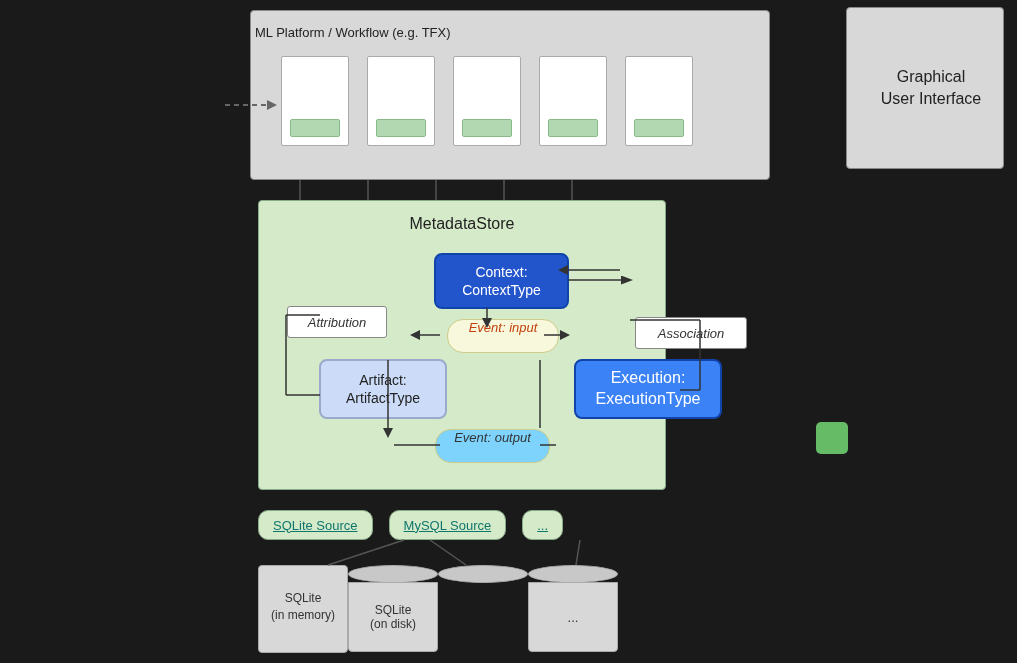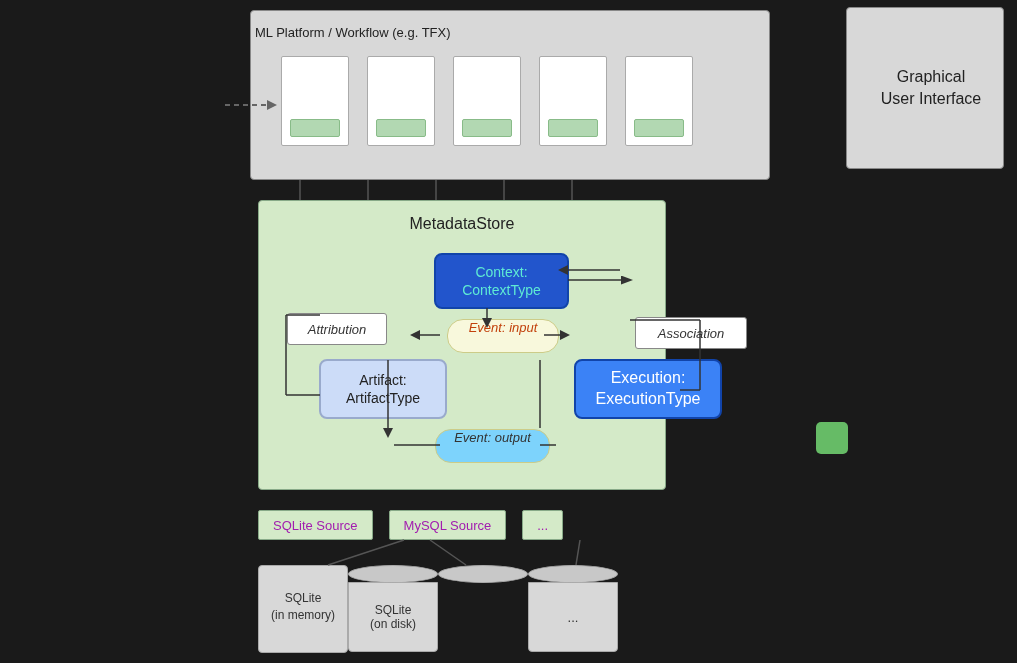--- a/index.html
+++ b/index.html
@@ -115,21 +115,21 @@
       left: 175px;
       width: 135px;
       height: 56px;
       background: #2255cc;
       border: 2px solid #1144aa;
       border-radius: 8px;
       display: flex;
       align-items: center;
       justify-content: center;
       text-align: center;
-      color: #5eead4;
+      color: #ffffff;
       font-size: 14px;
       line-height: 1.3;
     }
 
     
     .artifact-box {
       position: absolute;
       top: 158px;
       left: 60px;
       width: 128px;
@@ -197,21 +197,21 @@
       align-items: flex-start;
       justify-content: center;
       font-size: 13px;
       font-style: italic;
       color: #333;
     }
 
     
     .attribution-label {
       position: absolute;
-      top: 112px;
+      top: 105px;
       left: 28px;
       width: 100px;
       height: 32px;
       border: 1.5px solid #888;
       background: white;
       border-radius: 3px;
       display: flex;
       align-items: center;
       justify-content: center;
       font-size: 13px;
@@ -243,26 +243,27 @@
       top: 510px;
       left: 258px;
       display: flex;
       gap: 16px;
     }
     .source-box {
       height: 30px;
       padding: 0 14px;
       background: #d4eac8;
       border: 1.5px solid #88aa88;
-      border-radius: 2px;
-      display: flex;
-      align-items: center;
-      justify-content: center;
-      font-size: 13px;
-      color: #a21caf;
+      border-radius: 10px;
+      display: flex;
+      align-items: center;
+      justify-content: center;
+      font-size: 13px;
+      color: #0f766e;
+      text-decoration: underline;
     }
 
     
     .db-row {
       position: absolute;
       top: 565px;
       left: 258px;
       display: flex;
     }
     .db-item {

